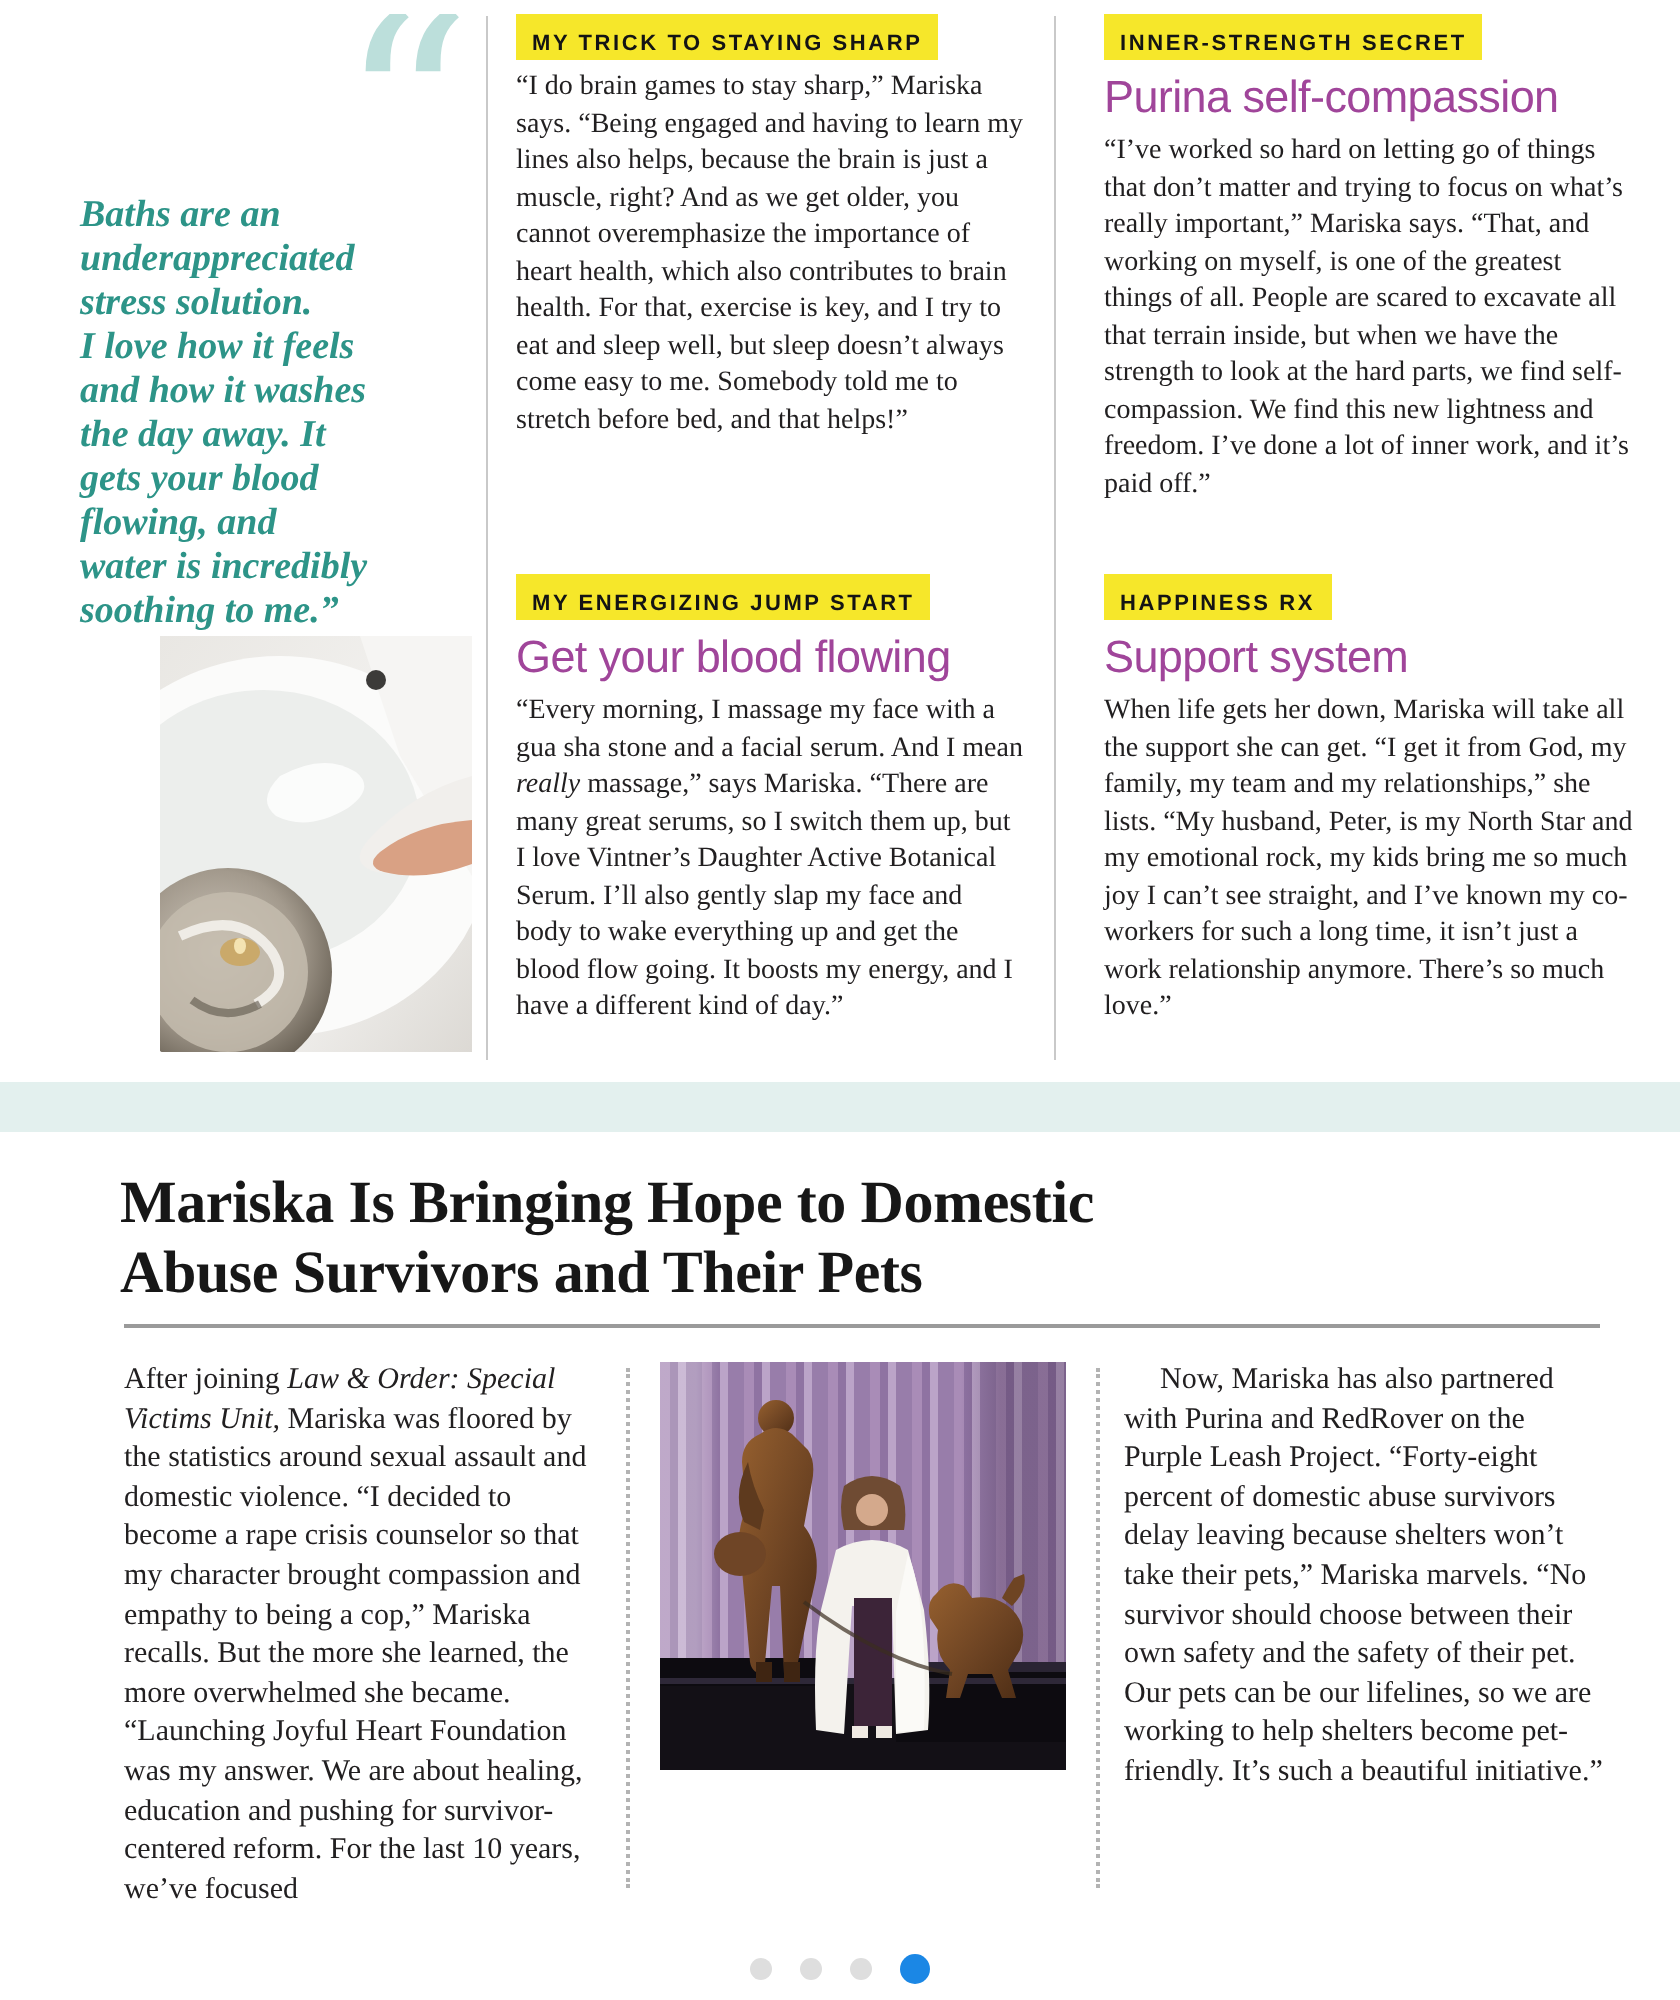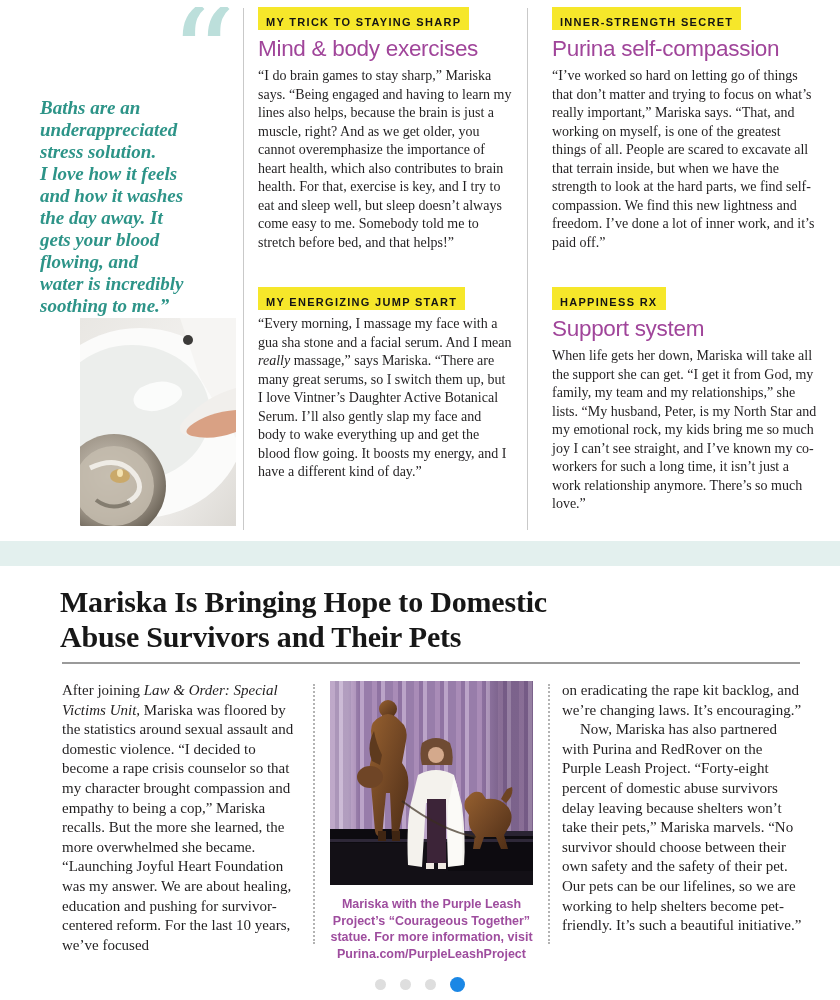--- a/index.html
+++ b/index.html
@@ -107,25 +107,25 @@
       <ellipse cx="40" cy="155" rx="3" ry="4" fill="#f4e3b2"></ellipse>
     </svg>
   </div>
 
   <div class="v-rule v-rule-1"></div>
   <div class="v-rule v-rule-2"></div>
 
   <div class="col mid-col">
     <div class="tip-block first">
       <span class="badge">MY TRICK TO STAYING SHARP</span>
-      <div class="tip-heading">Mind &amp; body exercises</div>
       <div class="tip-body">“I do brain games to stay sharp,” Mariska says. “Being engaged and having to learn my lines also helps, because the brain is just a muscle, right? And as we get older, you cannot overemphasize the importance of heart health, which also contributes to brain health. For that, exercise is key, and I try to eat and sleep well, but sleep doesn’t always come easy to me. Somebody told me to stretch before bed, and that helps!”</div>
     </div>
     <div class="tip-block">
       <span class="badge">MY ENERGIZING JUMP START</span>
+      <div class="tip-heading">Get your blood flowing</div>
       <div class="tip-body">“Every morning, I massage my face with a gua sha stone and a facial serum. And I mean <em>really</em> massage,” says Mariska. “There are many great serums, so I switch them up, but I love Vintner’s Daughter Active Botanical Serum. I’ll also gently slap my face and body to wake everything up and get the blood flow going. It boosts my energy, and I have a different kind of day.”</div>
     </div>
   </div>
 
   <div class="col right-col">
     <div class="tip-block first">
       <span class="badge">INNER-STRENGTH SECRET</span>
       <div class="tip-heading">Purina self-compassion</div>
       <div class="tip-body">“I’ve worked so hard on letting go of things that don’t matter and trying to focus on what’s really important,” Mariska says. “That, and working on myself, is one of the greatest things of all. People are scared to excavate all that terrain inside, but when we have the strength to look at the hard parts, we find self-compassion. We find this new lightness and freedom. I’ve done a lot of inner work, and it’s paid off.”</div>
     </div>
@@ -177,27 +177,25 @@
         <path d="M124 96 q10 24 8 88 l-14 1 0 -60 Z" fill="#fbfaf7"></path>
         <rect x="96" y="182" width="8" height="6" fill="#efe9e2"></rect>
         <rect x="108" y="182" width="8" height="6" fill="#efe9e2"></rect>
 
         <path d="M138 116 q6 -8 14 -4 l4 6 q14 -2 22 8 q6 8 2 18 l-6 10 4 14 -7 0 -5 -12 -12 0 -4 12 -7 0 2 -14 q-8 -8 -6 -20 l-4 -6 q-2 -8 3 -12 Z" fill="url(#bronze)"></path>
         <path d="M176 122 q8 -8 6 -16 l-5 2 q-4 6 -6 10 Z" fill="#6e4423"></path>
 
         <path d="M72 120 q40 30 74 36" fill="none" stroke="#3a2d20" stroke-width="2" opacity="0.7"></path>
       </svg>
     </div>
-    <div class="caption">Mariska with the Purple Leash<br>Project’s “Courageous Together”<br>statue. For more information, visit<br>Purina.com/PurpleLeashProject</div>
   </div>
 
   <div class="dot-rule dot-rule-2"></div>
 
   <div class="b-col b-right">
-    <p>on eradicating the rape kit backlog, and we’re changing laws. It’s encouraging.”</p>
     <p class="indent">Now, Mariska has also partnered with Purina and RedRover on the Purple Leash Project. “Forty-eight percent of domestic abuse survivors delay leaving because shelters won’t take their pets,” Mariska marvels. “No survivor should choose between their own safety and the safety of their pet. Our pets can be our lifelines, so we are working to help shelters become pet-friendly. It’s such a beautiful initiative.”</p>
   </div>
 
   <div class="dots">
     <span class="dot inactive"></span>
     <span class="dot inactive"></span>
     <span class="dot inactive"></span>
     <span class="dot active"></span>
   </div>
 

